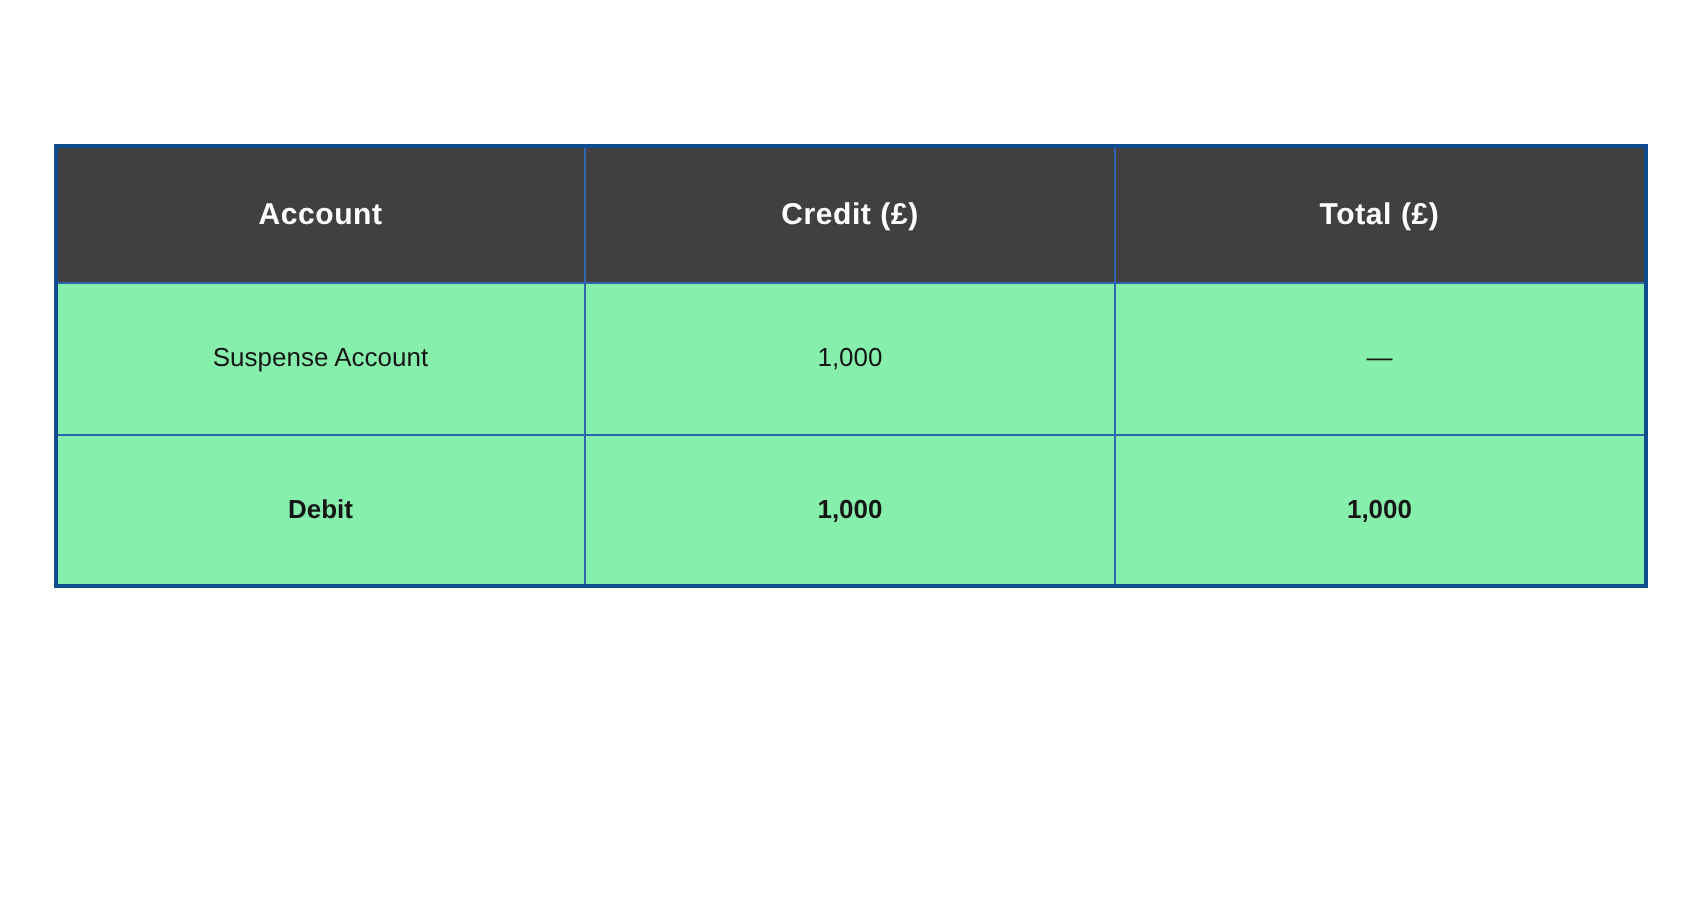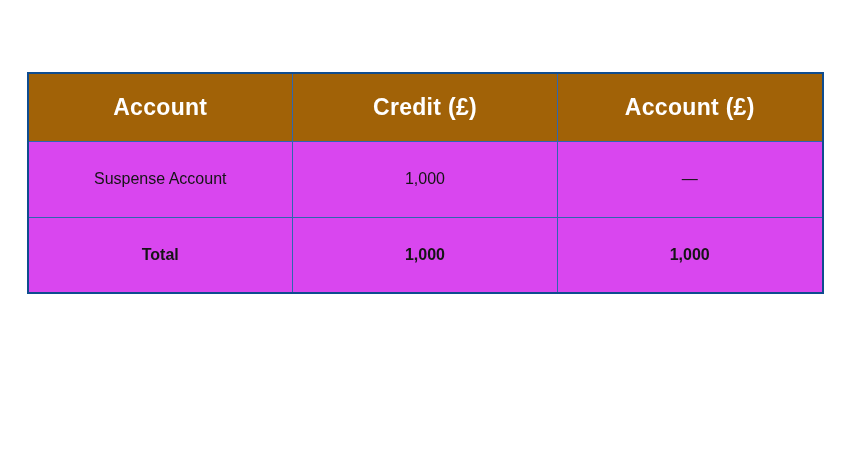--- a/index.html
+++ b/index.html
@@ -23,57 +23,57 @@
     border: 2px solid #0f4c8f;
   }
   table.journal-table th,
   table.journal-table td {
     border: 1px solid #2e66b0;
     text-align: center;
     vertical-align: middle;
     padding: 4px 10px;
   }
   thead th {
-    background: #a16207;
+    background: #404040;
     color: #ffffff;
-    font-size: 23px;
+    font-size: 15px;
     font-weight: bold;
     letter-spacing: 0.3px;
     height: 68px;
     border-color: #0f4c8f;
   }
   tbody td {
     color: #151515;
-    font-size: 16px;
-    background: #d946ef;
+    font-size: 13px;
+    background: #86efac;
     white-space: pre-line;
     line-height: 1.65;
   }
   tr.row-1 td { height: 76px; }
   tr.row-2 td { height: 81px; }
   tr.row-total td { height: 76px; font-weight: bold; }
 </style>
 </head>
 <body>
 
 <div class="page">
   <table class="journal-table">
     <thead>
       <tr>
         <th>Account</th>
         <th>Credit (£)</th>
-        <th>Account (£)</th>
+        <th>Total (£)</th>
       </tr>
     </thead>
     <tbody>
       <tr class="row-1">
         <td>Suspense Account</td>
         <td>1,000</td>
         <td>—</td>
       </tr>
       <tr class="row-total">
-        <td>Total</td>
+        <td>Debit</td>
         <td>1,000</td>
         <td>1,000</td>
       </tr>
     </tbody>
   </table>
 </div>
 
 </body></html>

